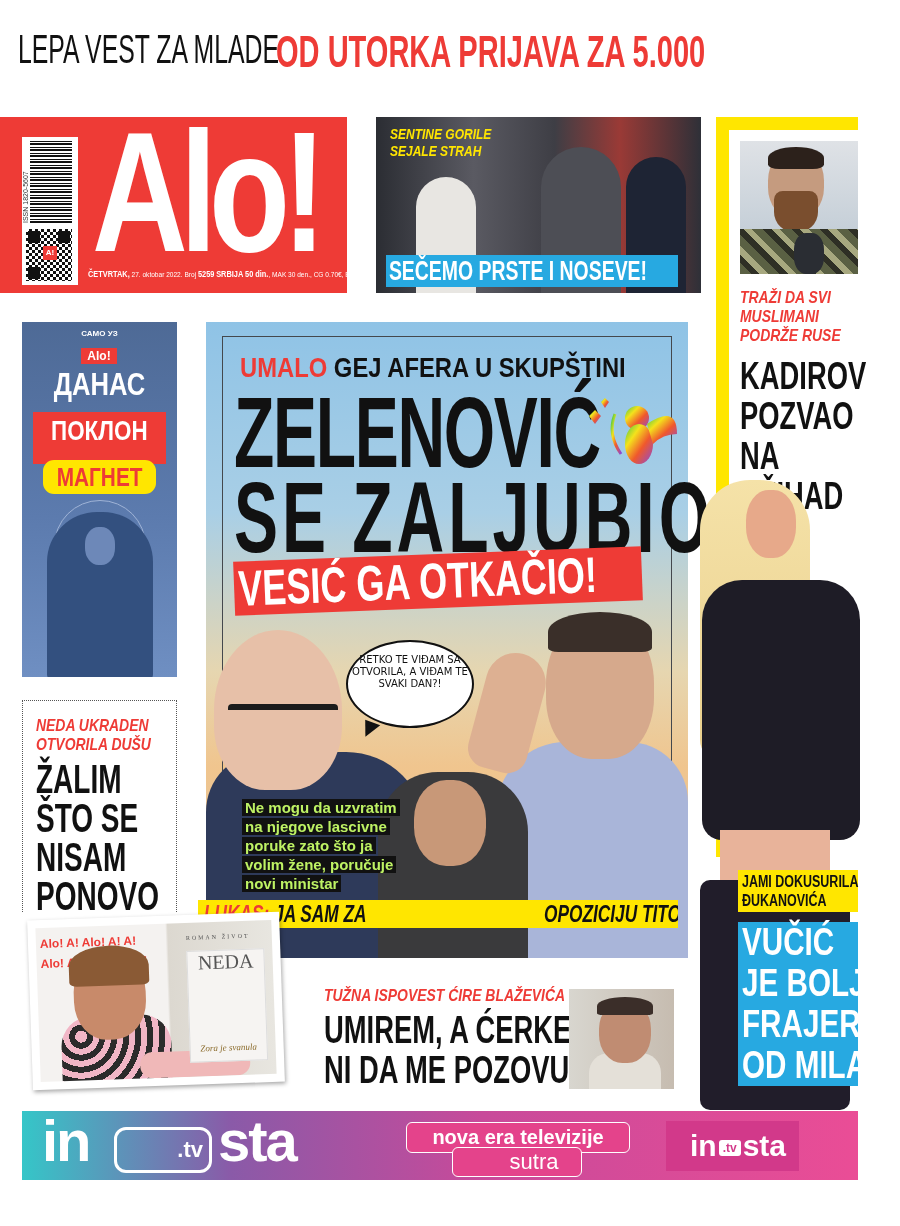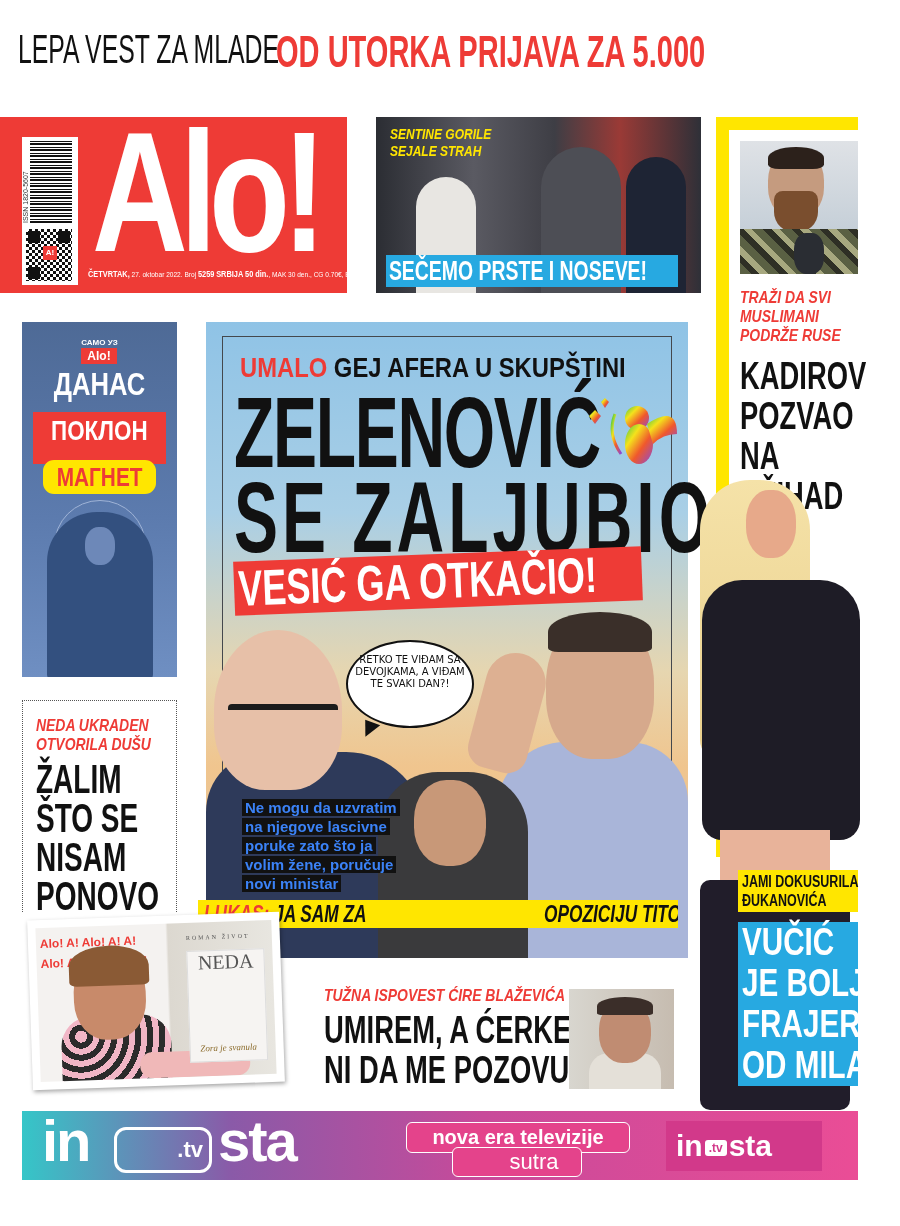--- a/index.html
+++ b/index.html
@@ -34,21 +34,21 @@
     background: linear-gradient(90deg, #2b2d33 0%, #5a5a62 30%, #3e3e45 55%, #9a3a36 75%, #2e3038 100%); overflow: hidden; }
   .topphoto .p1 { position: absolute; left: 40px; top: 60px; width: 60px; height: 116px; background: #e8e6e2; border-radius: 30px 30px 0 0; }
   .topphoto .p2 { position: absolute; left: 165px; top: 30px; width: 80px; height: 146px; background: #4d4e55; border-radius: 40px 40px 0 0; }
   .topphoto .p3 { position: absolute; left: 250px; top: 40px; width: 60px; height: 136px; background: #1e2434; border-radius: 30px 30px 0 0; }
   .topphoto .kick { position: absolute; left: 14px; top: 8px; color: #ffe600; font-style: italic; font-size: 15px; font-weight: 900; line-height: 17px; transform: scaleX(0.8); transform-origin: left top; }
   .topphoto .bar { position: absolute; left: 10px; top: 138px; width: 292px; height: 32px; background: #27a9e1; color: #fff; font-size: 27px; font-weight: 900; line-height: 32px; white-space: nowrap; overflow: hidden; }
   .topphoto .bar span { display: inline-block; transform: scaleX(0.72); transform-origin: left; padding-left: 4px; }
 
   
   .promo { left: 22px; top: 322px; width: 155px; height: 355px; background: linear-gradient(180deg, #4e6a96 0%, #5c7bae 55%, #6f8fc2 100%); text-align: center; overflow: hidden; }
-  .promo .samo { position: absolute; left: 0; right: 0; top: 16px; color: #fff; font-size: 8px; font-weight: 900; }
+  .promo .samo { position: absolute; left: 0; right: 0; top: 7px; color: #fff; font-size: 8px; font-weight: 900; }
   .promo .minilogo { position: absolute; left: 59px; top: 26px; width: 36px; height: 16px; background: #ee3b36; color: #fff; font-size: 12px; font-weight: 900; line-height: 16px; }
   .promo .danas { position: absolute; left: 0; right: 0; top: 44px; color: #fff; font-size: 32px; font-weight: 900; transform: scaleX(0.8); }
   .promo .poklon { position: absolute; left: 11px; top: 90px; width: 133px; height: 52px; background: #ee3b36; color: #fff; font-size: 28px; font-weight: 900; line-height: 38px; }
   .promo .poklon span, .promo .magnet span { display: inline-block; transform: scaleX(0.8); }
   .promo .magnet { position: absolute; left: 21px; top: 138px; width: 113px; height: 34px; background: #ffe600; color: #ee3b36; font-size: 26px; font-weight: 900; line-height: 34px; border-radius: 11px; }
   .promo .halo { position: absolute; left: 32px; top: 178px; width: 92px; height: 92px; border: 1px solid #9fb3d6; border-radius: 50%; }
   .promo .saint { position: absolute; left: 25px; top: 190px; width: 106px; height: 170px; background: #33507f; border-radius: 50px 50px 8px 8px; }
   .promo .face { position: absolute; left: 63px; top: 205px; width: 30px; height: 38px; background: #6d88b8; border-radius: 45%; }
 
   
@@ -68,21 +68,21 @@
   .vesic-body { left: 0; top: 430px; width: 220px; height: 206px; background: #2e3a5a; border-radius: 60px 80px 0 0; }
   .zel-head { left: 340px; top: 292px; width: 108px; height: 145px; background: #d6a98c; border-radius: 48% 48% 42% 42%; }
   .zel-hair { left: 342px; top: 290px; width: 104px; height: 40px; background: #3a2f29; border-radius: 50% 50% 10% 10%; }
   .zel-body { left: 290px; top: 420px; width: 192px; height: 216px; background: #a9b5d9; border-radius: 70px 60px 0 0; }
   .zel-hand { left: 272px; top: 330px; width: 60px; height: 120px; background: #ddb092; border-radius: 30px 30px 20px 20px; transform: rotate(15deg); }
   .lukas { left: 172px; top: 450px; width: 150px; height: 186px; background: #3a3a3c; border-radius: 60px 60px 0 0; }
   .lukas-head { left: 208px; top: 458px; width: 72px; height: 86px; background: #c89878; border-radius: 45%; }
   .glasses { position: absolute; left: 22px; top: 382px; width: 110px; height: 16px; border-top: 6px solid #1c1c1c; border-radius: 4px; }
   .bubble { position: absolute; left: 140px; top: 318px; width: 128px; height: 88px; background: #fff; border: 2px solid #111; border-radius: 50%; text-align: center; font-family: "DejaVu Sans", sans-serif; font-size: 10px; line-height: 12px; padding-top: 12px; color: #111; }
   .bubble::after { content: ""; position: absolute; left: 14px; bottom: -12px; border-left: 6px solid transparent; border-right: 10px solid transparent; border-top: 16px solid #111; transform: rotate(20deg); }
-  .caption { position: absolute; color: #3b82f6; font-size: 15px; font-weight: 700; line-height: 19px; }
+  .caption { position: absolute; color: #bef264; font-size: 15px; font-weight: 700; line-height: 19px; }
   .caption span { background: #111; padding: 0 3px; box-decoration-break: clone; -webkit-box-decoration-break: clone; }
   .cap-left { left: 36px; top: 476px; width: 170px; }
   .cap-right { left: 272px; top: 476px; width: 190px; text-align: right; }
   .lukasbar { position: absolute; left: -8px; top: 578px; width: 480px; height: 28px; background: #ffe600; white-space: nowrap; font-size: 24px; font-weight: 900; font-style: italic; line-height: 28px; overflow: hidden; }
   .lukasbar .l1 { position: absolute; left: 6px; transform: scaleX(0.72); transform-origin: left; }
   .lukasbar .l1 .r { color: #ee3b36; } .lukasbar .l1 .b { color: #111; }
   .lukasbar .l2 { position: absolute; left: 346px; color: #111; transform: scaleX(0.72); transform-origin: left; }
 
   
   .yframe-top { left: 716px; top: 117px; width: 142px; height: 13px; background: #ffe600; }
@@ -129,21 +129,21 @@
   .cira-photo .hair { position: absolute; left: 28px; top: 8px; width: 56px; height: 18px; background: #3b2e29; border-radius: 50% 50% 10% 10%; }
   .cira-photo .scarf { position: absolute; left: 20px; top: 64px; width: 72px; height: 40px; background: #e4e0d8; border-radius: 20px 20px 0 0; }
 
   
   .banner { left: 22px; top: 1111px; width: 836px; height: 69px; background: linear-gradient(90deg,#35c6c8 0%,#8a5aa8 25%,#c84a9a 55%,#ea4d96 100%); overflow: hidden; }
   .banner .insta-big { position: absolute; left: 20px; top: -4px; color: #fff; font-size: 58px; font-weight: 900; letter-spacing: -2px; }
   .banner .tvpill { position: absolute; left: 92px; top: 16px; width: 98px; height: 46px; border: 3px solid #fff; border-radius: 12px; color: #fff; font-size: 22px; font-weight: 900; line-height: 40px; text-align: right; padding-right: 6px; }
   .banner .sta-big { position: absolute; left: 196px; top: -4px; color: #fff; font-size: 58px; font-weight: 900; letter-spacing: -2px; }
   .banner .pill1 { position: absolute; left: 384px; top: 11px; width: 224px; height: 31px; background: #e4438b; border: 1px solid #fff; border-radius: 6px; color: #fff; font-size: 20px; font-weight: 900; line-height: 29px; text-align: center; }
   .banner .pill2 { position: absolute; left: 430px; top: 36px; width: 130px; height: 30px; background: #e4438b; border: 1px solid #fff; border-radius: 6px; color: #fff; font-size: 22px; line-height: 28px; text-align: center; padding-left: 34px; }
-  .banner .small-logo { position: absolute; left: 644px; top: 10px; width: 156px; height: 50px; background: #d2398a; color: #fff; font-size: 30px; font-weight: 900; line-height: 50px; padding-left: 10px; white-space: nowrap; }
+  .banner .small-logo { position: absolute; left: 644px; top: 10px; width: 133px; height: 50px; background: #d2398a; color: #fff; font-size: 30px; font-weight: 900; line-height: 50px; padding-left: 24px; white-space: nowrap; }
   .banner .small-logo .tv { display: inline-block; background: #fff; color: #d2398a; font-size: 12px; line-height: 16px; padding: 0 4px; border-radius: 3px; vertical-align: middle; margin: 0 2px; }
 </style>
 </head>
 <body>
 
 <div class="abs strap">
   <span class="black">LEPA VEST ZA MLADE</span>
   <span class="red">OD UTORKA PRIJAVA ZA 5.000</span>
 </div>
 
@@ -212,21 +212,21 @@
     <path d="M66 30 q30 -20 30 10 q-14 0 -24 10z" fill="url(#rb)"></path>
   </svg>
   <div class="person vesic-body"></div>
   <div class="person vesic-head"></div>
   <div class="glasses"></div>
   <div class="person zel-body"></div>
   <div class="person zel-head"></div>
   <div class="person zel-hair"></div>
   <div class="person zel-hand"></div>
   <div class="redbar"><span>VESIĆ GA OTKAČIO!</span></div>
-  <div class="bubble">RETKO TE VIĐAM SA DEVOJKAMA, A VIĐAM TE SVAKI DAN?!</div>
+  <div class="bubble">RETKO TE VIĐAM SA OTVORILA, A VIĐAM TE SVAKI DAN?!</div>
   <div class="person lukas"></div>
   <div class="person lukas-head"></div>
   <div class="caption cap-left"><span>Ne mogu da uzvratim na njegove lascivne poruke zato što ja volim žene, poručuje novi ministar</span></div>
   <div class="lukasbar">
     <span class="l1"><span class="r">LUKAS:</span> <span class="b">JA SAM ZA</span></span>
     <span class="l2">OPOZICIJU TITO</span>
   </div>
 </div>
 
 <div class="abs yframe-top"></div>

